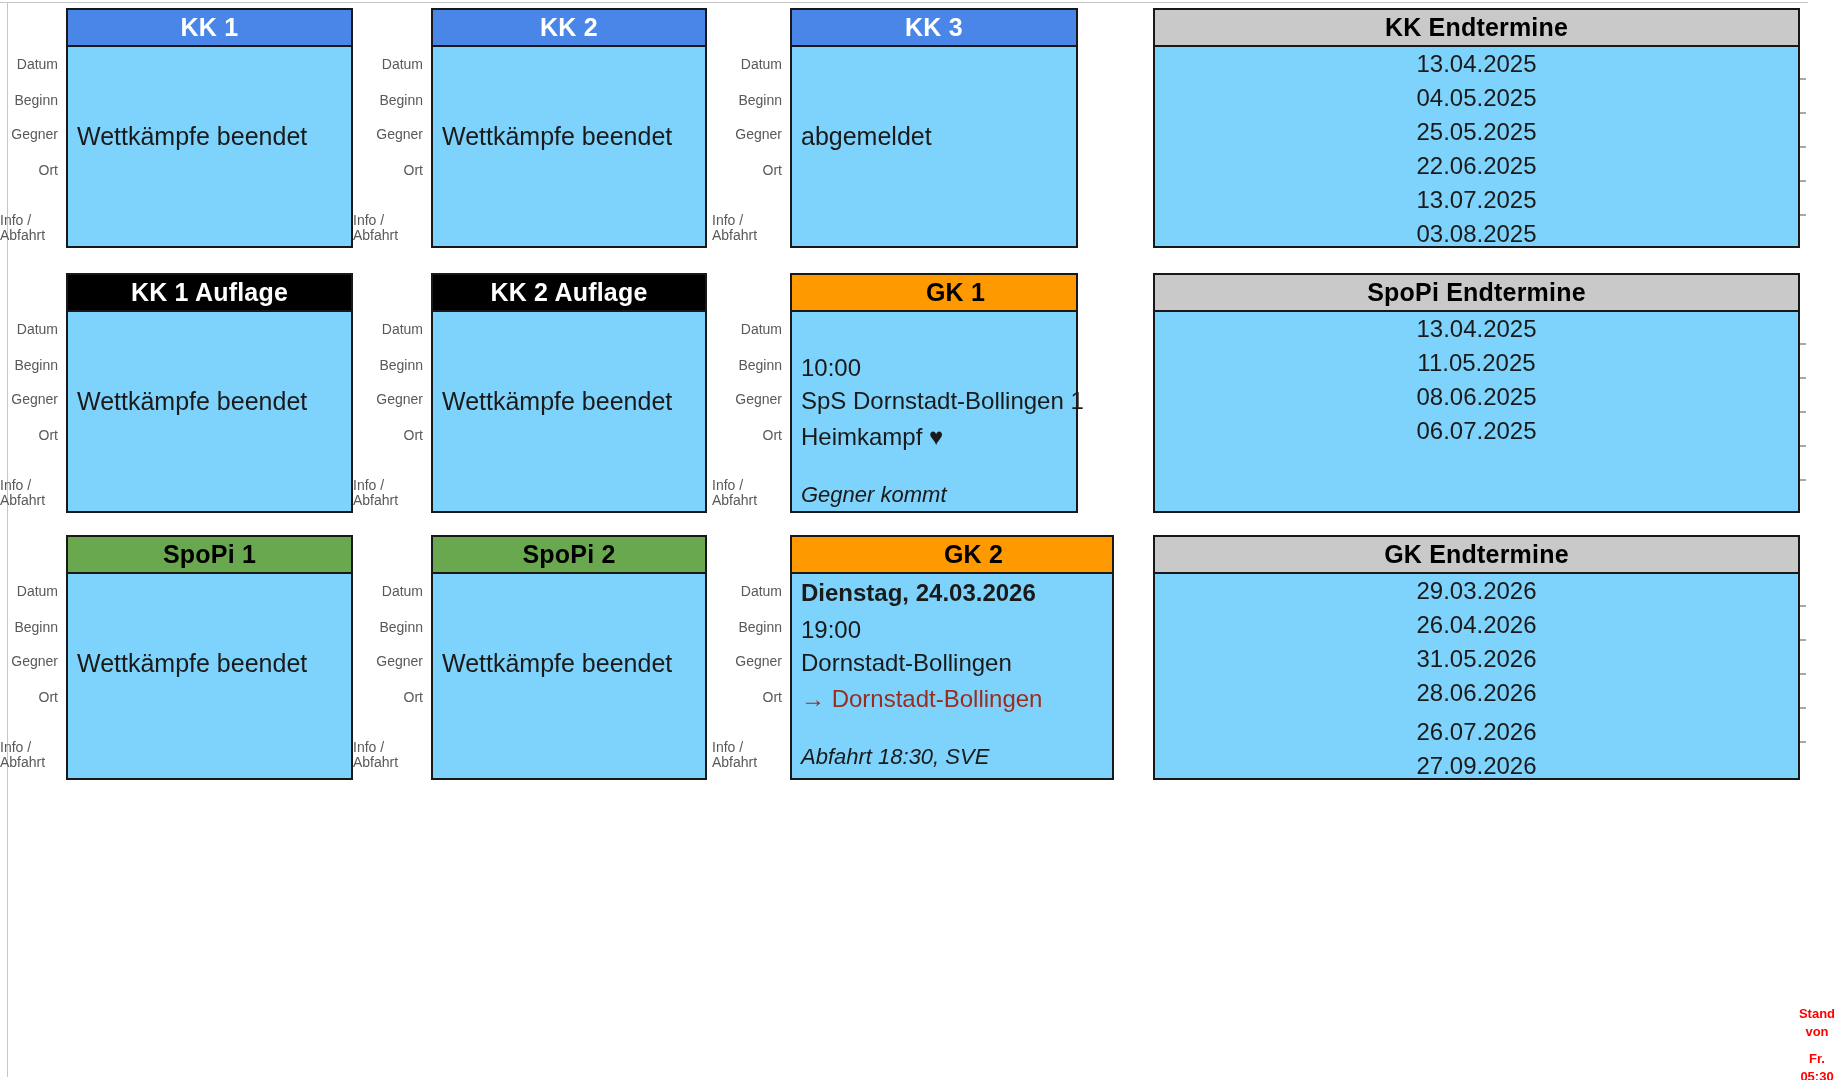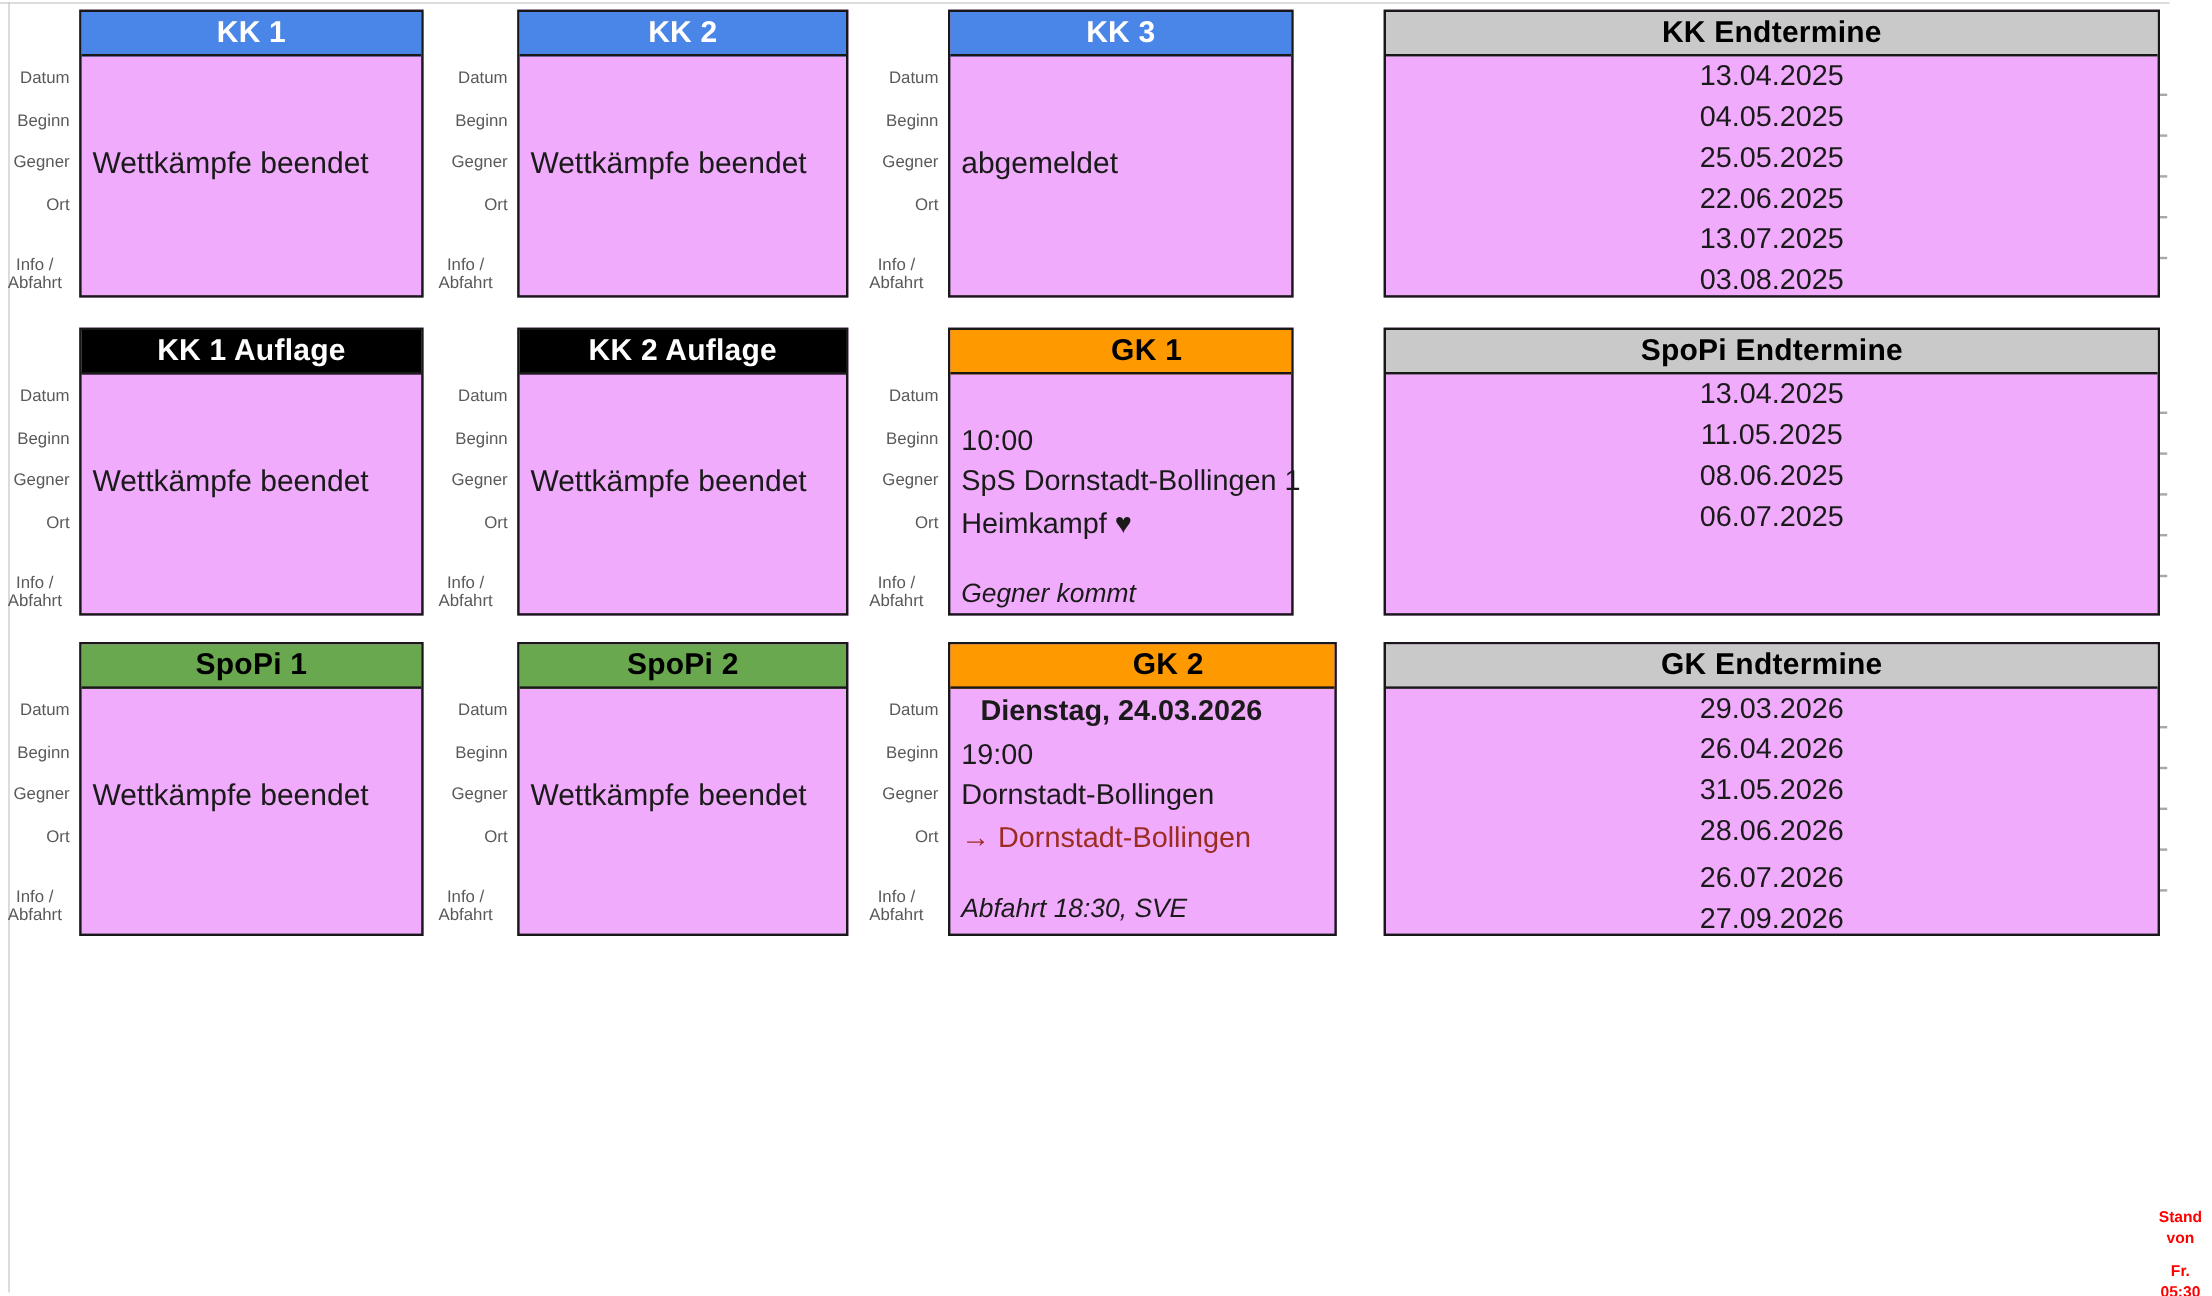--- a/index.html
+++ b/index.html
@@ -7,29 +7,29 @@
     position:relative;width:1843px;height:1080px;background:#ffffff;
     font-family:"Liberation Sans","DejaVu Sans",sans-serif;overflow:hidden;color:#1a1a1a;
   }
   .gridline-top{position:absolute;left:0;top:2px;width:1808px;height:1px;background:#c6c6c6;}
   .gridline-left{position:absolute;left:7px;top:2px;width:1px;height:1075px;background:#c6c6c6;}
   .tick{position:absolute;left:1800px;width:6px;height:2px;background:#a8a8a8;}
 
   
   .labels{position:absolute;color:#595959;font-size:14px;line-height:15px;text-align:right;}
   .lab{position:absolute;left:0;right:0;display:flex;align-items:center;justify-content:flex-end;}
-  .r-datum{top:0;height:38px;padding-left:16px;}
+  .r-datum{top:0;height:38px;}
   .r-beginn{top:38px;height:35px;}
   .r-gegner{top:73px;height:32px;}
   .r-ort{top:105px;height:40px;}
   .r-info{top:163px;height:40px;}
-  .lab.r-info{flex-direction:column;align-items:center;justify-content:center;}
-
-  
-  .card{position:absolute;background:#f0abfc;border:2px solid #181818;box-sizing:border-box;}
+  .lab.r-info{flex-direction:column;align-items:flex-start;justify-content:center;}
+
+  
+  .card{position:absolute;background:#7dd3fc;border:2px solid #181818;box-sizing:border-box;}
   .hd{height:35px;border-bottom:2px solid #181818;display:flex;align-items:center;justify-content:center;
       font-weight:bold;font-size:25px;letter-spacing:.2px;}
   .hd-blue{background:#4a86e8;color:#ffffff;}
   .hd-black{background:#000000;color:#ffffff;}
   .hd-orange{background:#ff9900;color:#000000;padding-left:43px;}
   .hd-green{background:#6aa84f;color:#000000;}
   .hd-gray{background:#c9c9c9;color:#000000;}
   .bd{position:relative;height:calc(100% - 37px);}
   .rowabs{position:absolute;left:9px;right:2px;display:flex;align-items:center;
           font-size:24px;white-space:nowrap;overflow:visible;}

